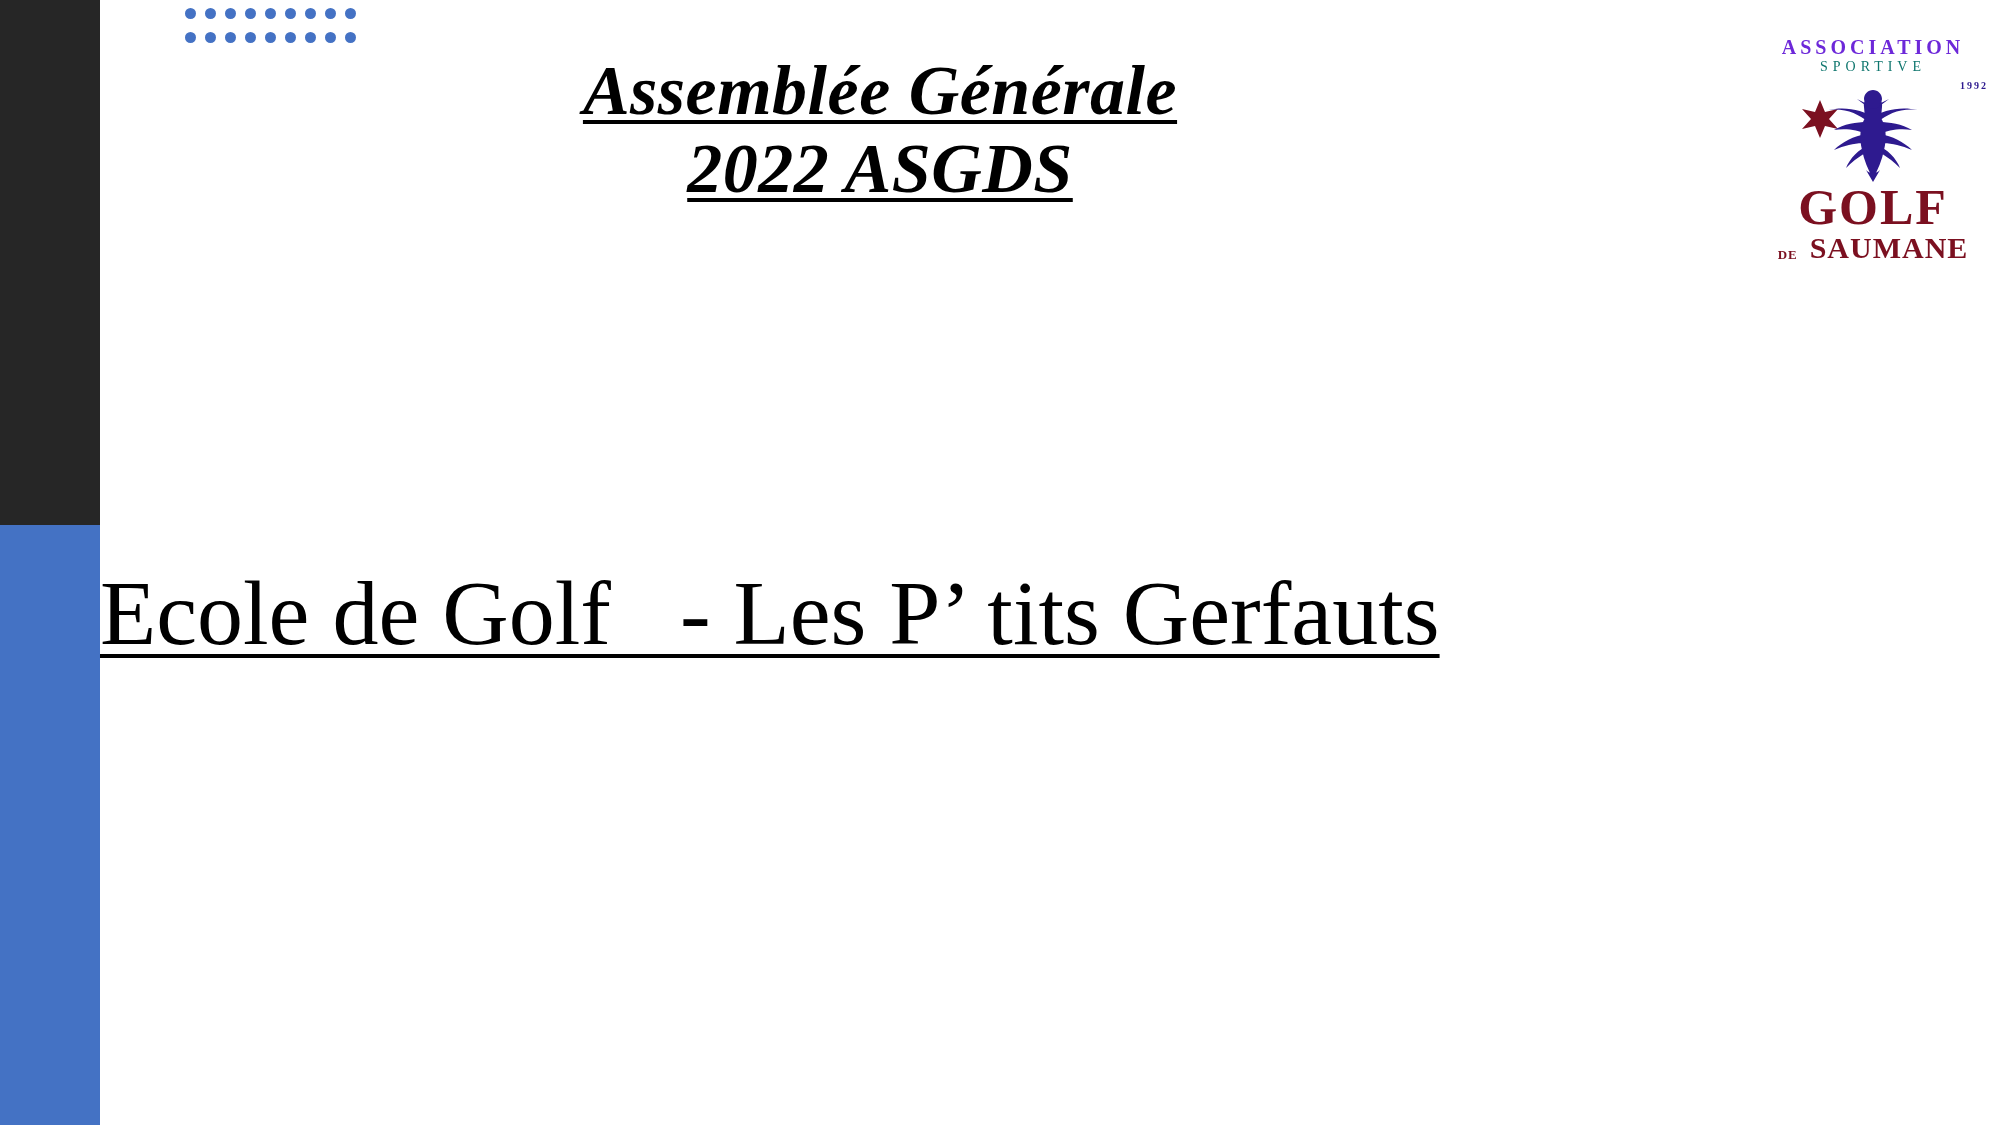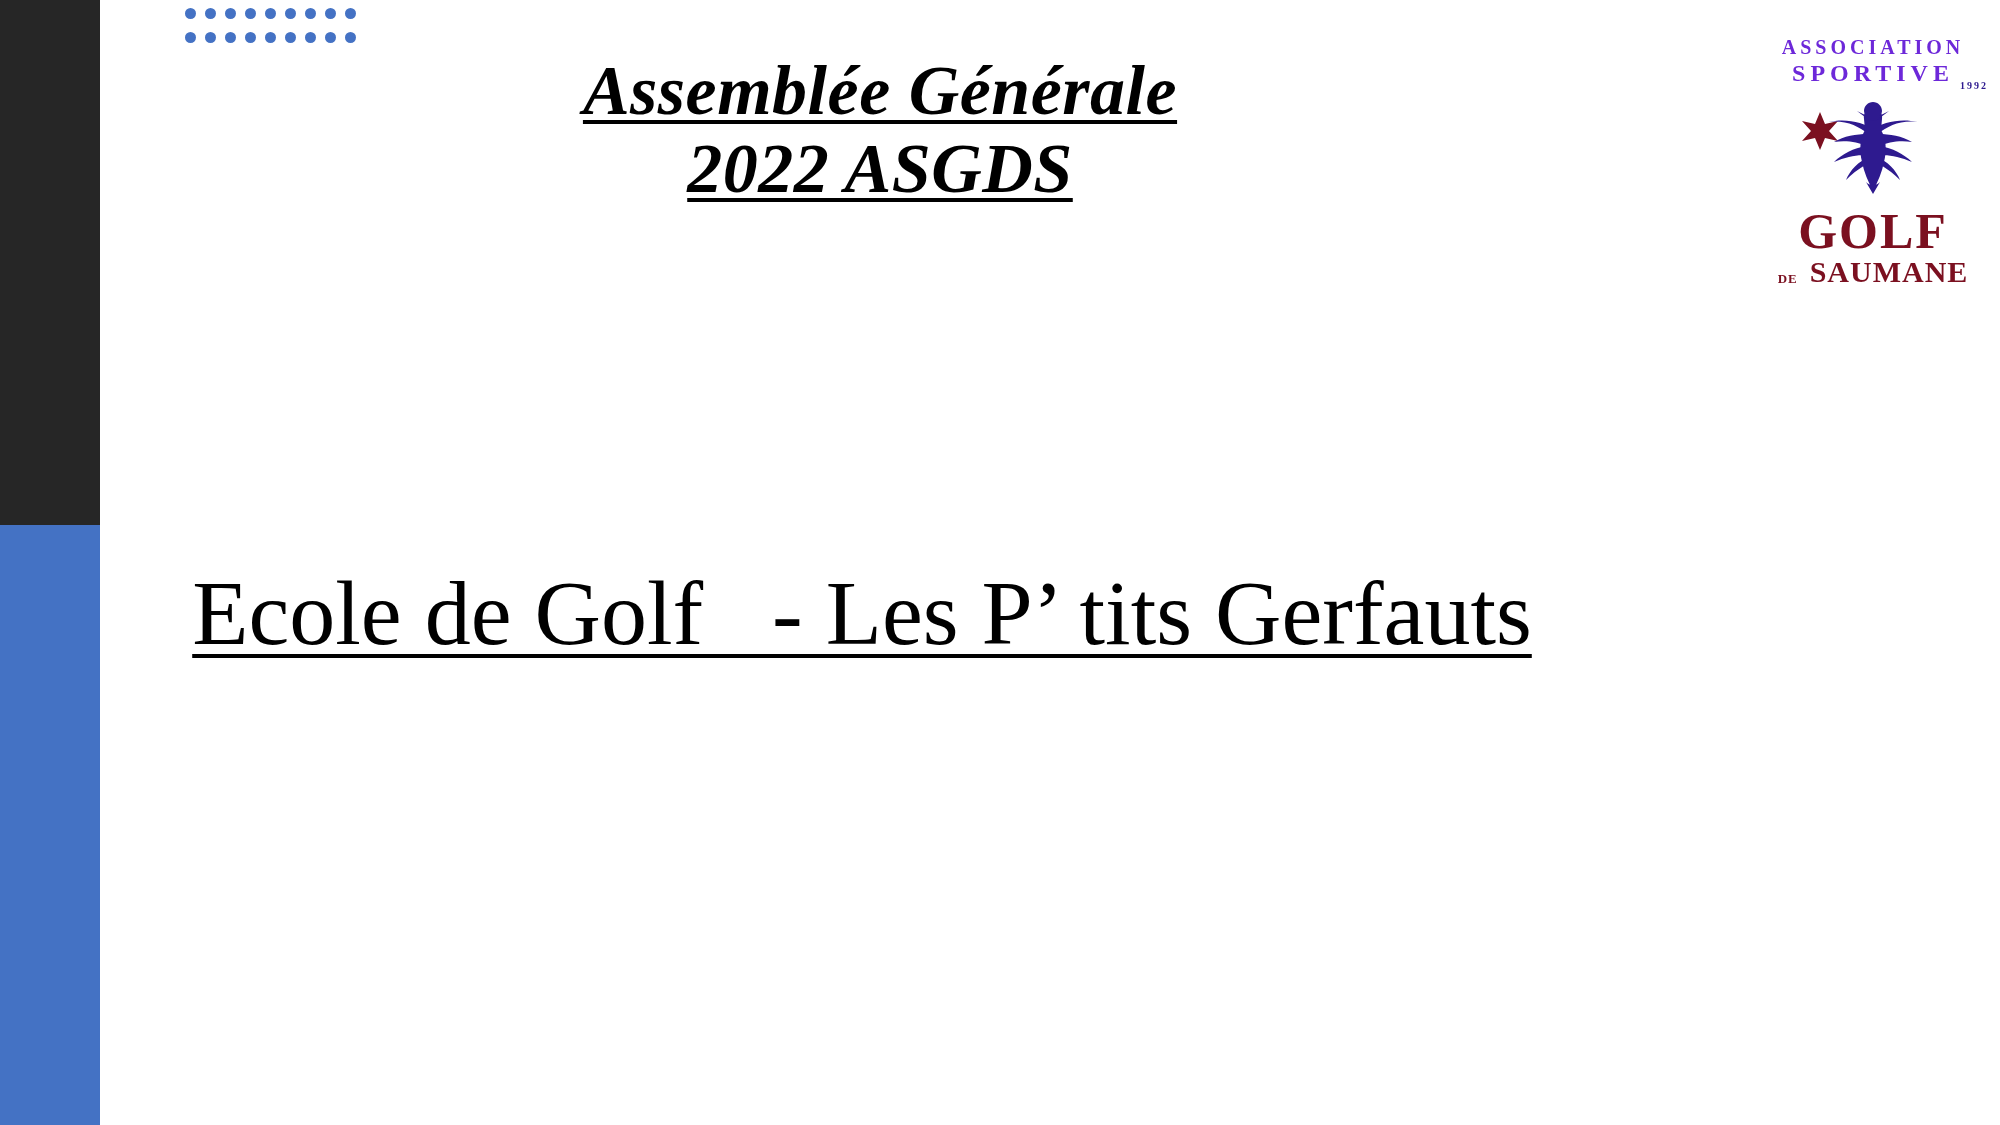--- a/index.html
+++ b/index.html
@@ -101,24 +101,24 @@
     font-family: "Liberation Serif", serif;
     font-weight: bold;
     font-size: 20px;
     letter-spacing: 4px;
     color: #6d28d9;
     line-height: 1.15;
     text-align: center;
   }
   .logo-sportive {
     font-family: "Liberation Serif", serif;
-    font-weight: bold;
-    font-size: 24px;
+    font-weight: normal;
+    font-size: 14px;
     letter-spacing: 5px;
-    color: #6d28d9;
+    color: #0f766e;
     line-height: 1.2;
   }
   .logo-year {
     font-family: "Liberation Serif", serif;
     font-weight: bold;
     font-size: 10px;
     letter-spacing: 2px;
     color: #2e1a8f;
     position: absolute;
     right: 0;
@@ -129,21 +129,21 @@
     height: 104px;
     margin-top: 2px;
   }
   .logo-golf {
     font-family: "Liberation Serif", serif;
     font-weight: bold;
     font-size: 50px;
     letter-spacing: 2px;
     color: #7b1020;
     line-height: 0.95;
-    margin-top: 14px;
+    margin-top: 2px;
   }
   .logo-saumane-row {
     display: flex;
     align-items: flex-end;
     justify-content: center;
     gap: 12px;
     margin-top: 2px;
   }
   .logo-de {
     font-family: "Liberation Serif", serif;
@@ -160,21 +160,21 @@
     color: #7b1020;
     line-height: 1;
   }
 
   
   .body-line {
     position: absolute;
     left: 100px;
     top: 560px;
     width: 1524px;
-    text-align: center;
+    text-align: left;
   }
   .body-text {
     font-family: "Liberation Serif", serif;
     font-size: 92px;
     color: #000000;
     white-space: pre;
   }
   .body-text .uline {
     text-decoration: underline;
     text-underline-offset: 10px;

